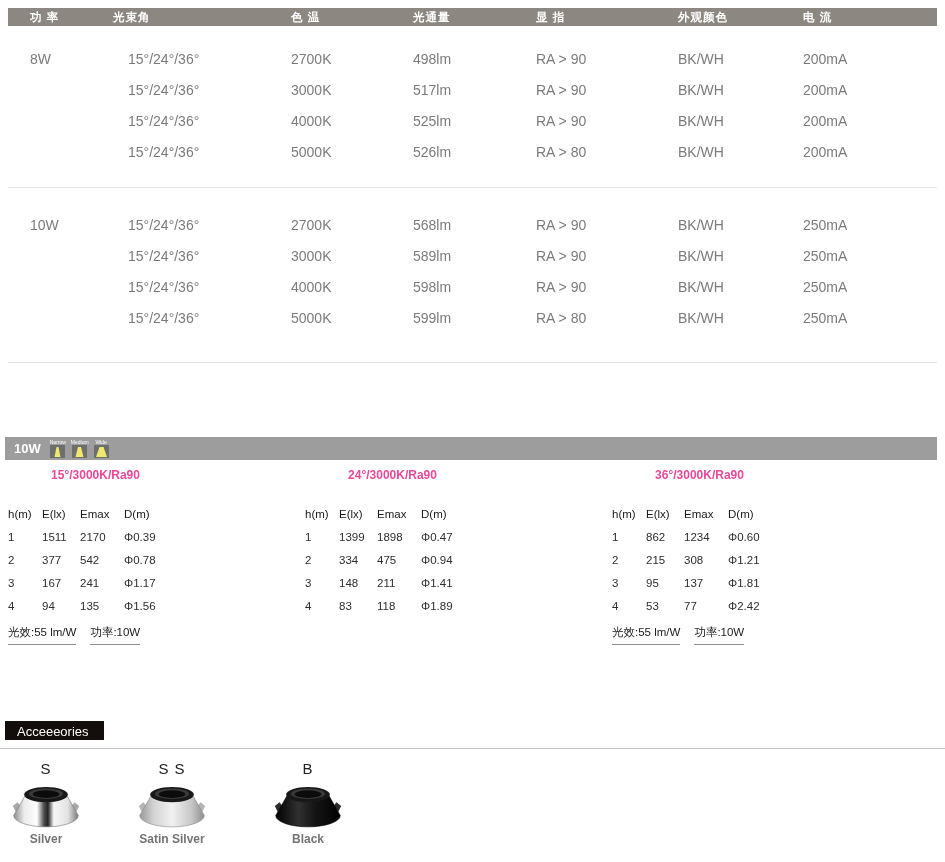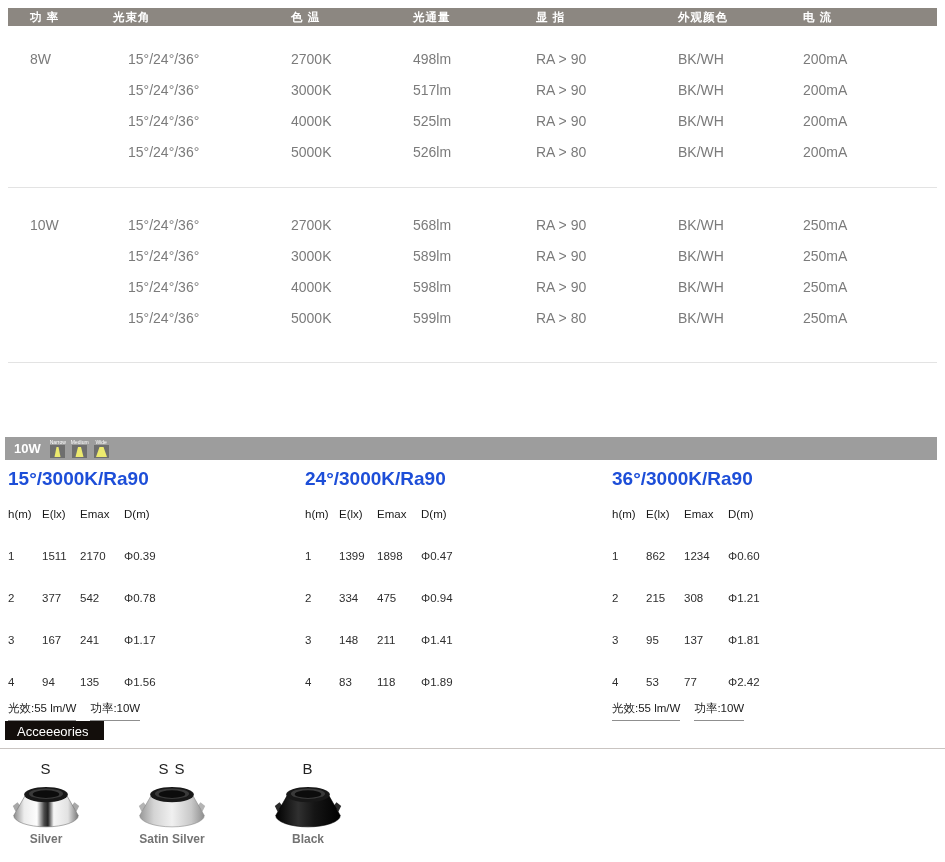--- a/index.html
+++ b/index.html
@@ -16,22 +16,22 @@
   .d1 { top:187px; } .d2 { top:362px; }
 
   .photo-bar { position:absolute; left:5px; top:437px; width:932px; height:23px; background:#9d9d9d; display:flex; align-items:center; }
   .photo-bar-label { color:#fff; font-size:13px; font-weight:bold; margin:0 9px 0 9px; }
   .beam-icons { display:flex; align-items:flex-end; height:100%; gap:5px; padding-bottom:2px; }
   .beam { display:flex; flex-direction:column; align-items:center; }
   .beam-label { font-size:5px; line-height:6px; color:#ffffff; white-space:nowrap; }
   .beam svg { background:#6e6e6e; display:block; }
 
   .pt { position:absolute; top:468px; width:175px; }
-  .pt-title { font-size:19px; font-weight:bold; color:#1d4ed8; text-align:left; height:16px; white-space:nowrap; }
-  .pt-grid { display:grid; grid-template-columns:34px 38px 44px 56px; row-gap:30px; margin-top:24px; font-size:11.5px; color:#2e2e2e; line-height:12px; }
+  .pt-title { font-size:12px; font-weight:bold; color:#ec4899; text-align:center; height:16px; white-space:nowrap; }
+  .pt-grid { display:grid; grid-template-columns:34px 38px 44px 56px; row-gap:11px; margin-top:24px; font-size:11.5px; color:#2e2e2e; line-height:12px; }
   .pt-grid .hd { color:#1a1a1a; }
   .pt-foot { margin-top:13px; font-size:11.5px; color:#1a1a1a; white-space:nowrap; }
   .pt-foot span { display:inline-block; border-bottom:1px solid #8f8f8f; padding-bottom:4px; }
   .pt-foot .eff { margin-right:14px; }
 
   .acc-badge { position:absolute; left:5px; top:721px; height:19px; background:#130e0b; color:#fff; font-size:13px; line-height:21px; padding:0 15px 0 12px; }
   .acc-line { position:absolute; left:0; top:748px; width:945px; height:1px; background:#c9c4c1; }
 
   .acc-item { position:absolute; top:760px; width:92px; text-align:center; }
   .acc-code { font-size:15px; color:#222; height:18px; letter-spacing:1px; }

